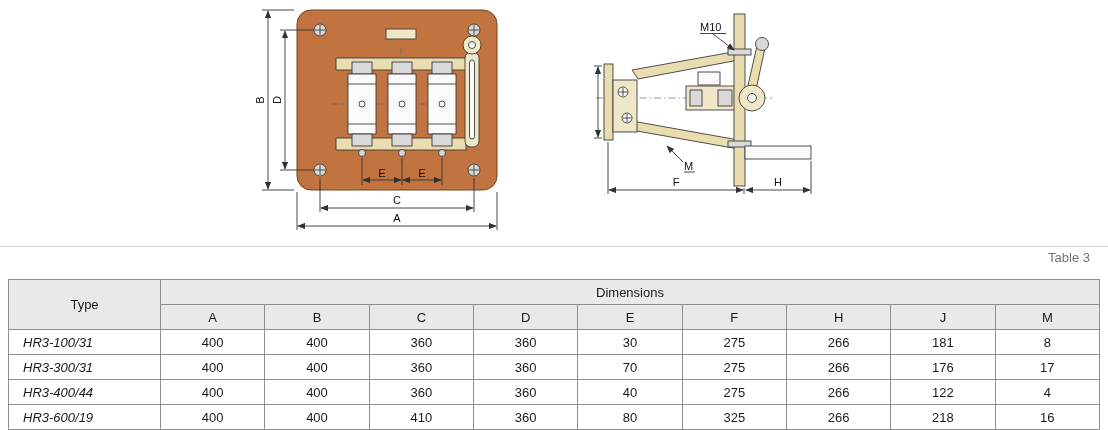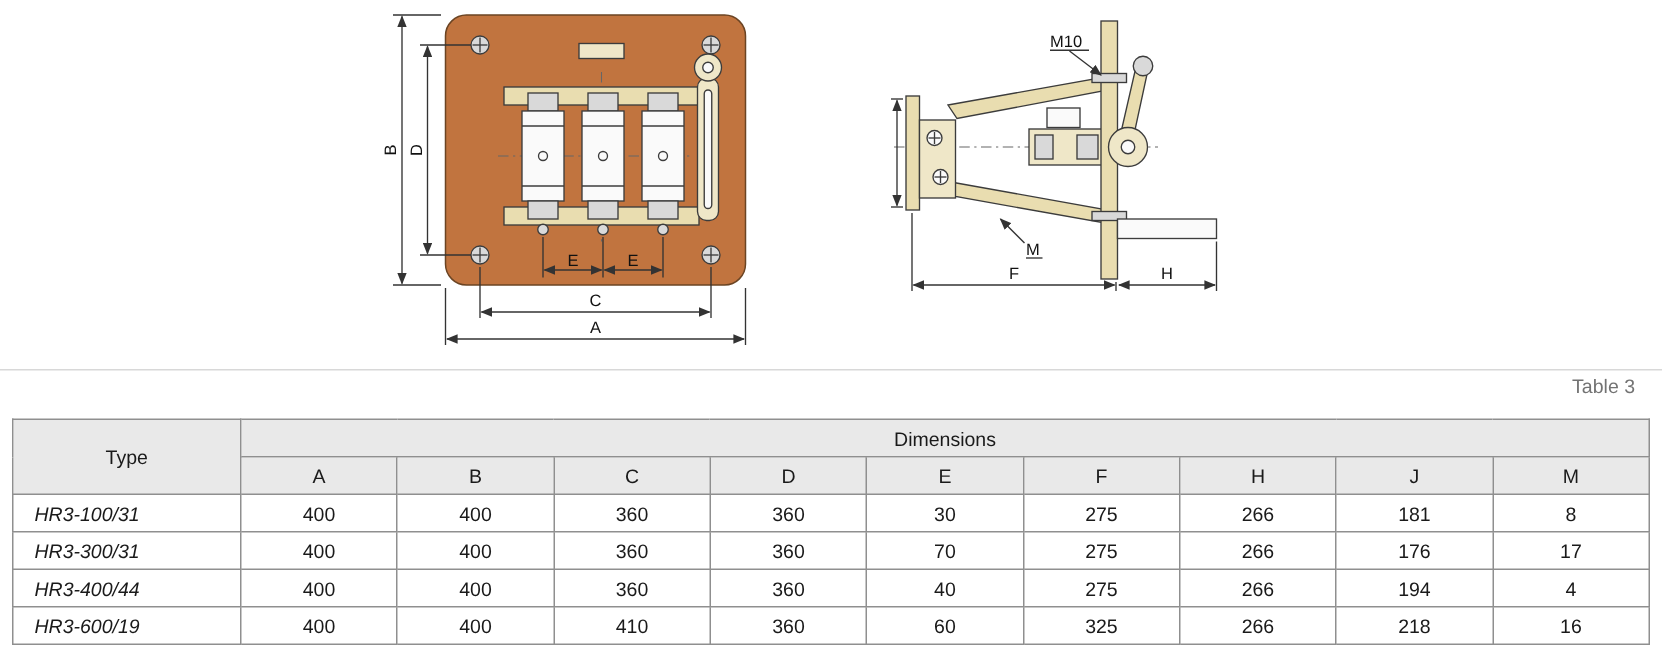--- a/index.html
+++ b/index.html
@@ -269,30 +269,30 @@
           </tr>
           <tr>
             <td class="type-cell">HR3-400/44</td>
             <td>400</td>
             <td>400</td>
             <td>360</td>
             <td>360</td>
             <td>40</td>
             <td>275</td>
             <td>266</td>
-            <td>194</td>
+            <td>122</td>
             <td>4</td>
           </tr>
           <tr>
             <td class="type-cell">HR3-600/19</td>
             <td>400</td>
             <td>400</td>
             <td>410</td>
             <td>360</td>
-            <td>60</td>
+            <td>80</td>
             <td>325</td>
             <td>266</td>
             <td>218</td>
             <td>16</td>
           </tr>
         </tbody>
     </table>
   </div>
 
 </div>

